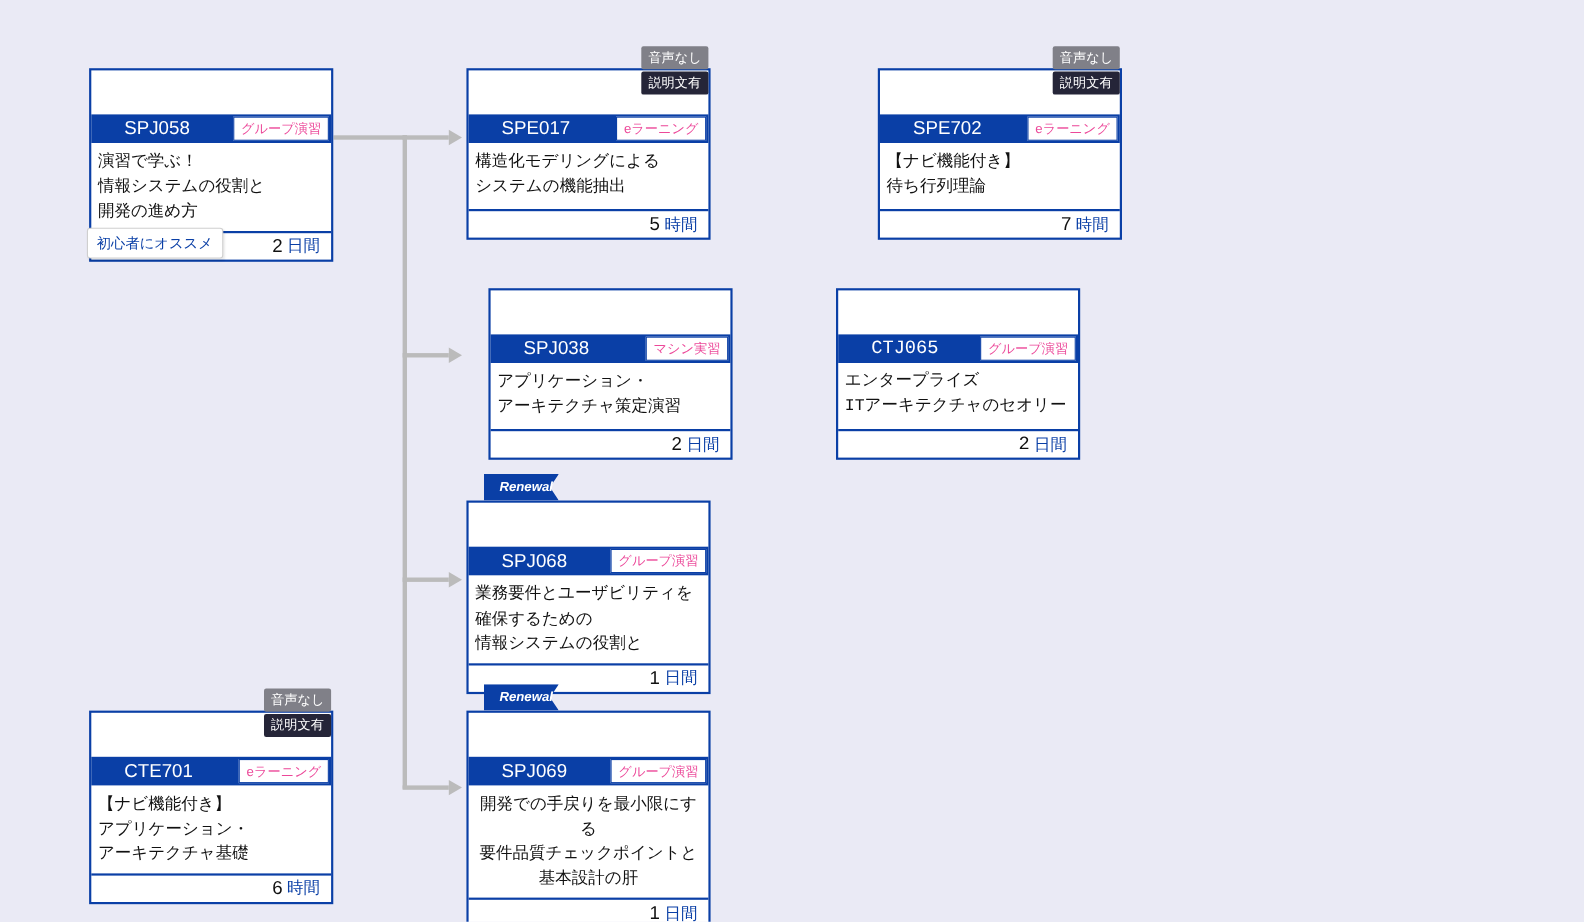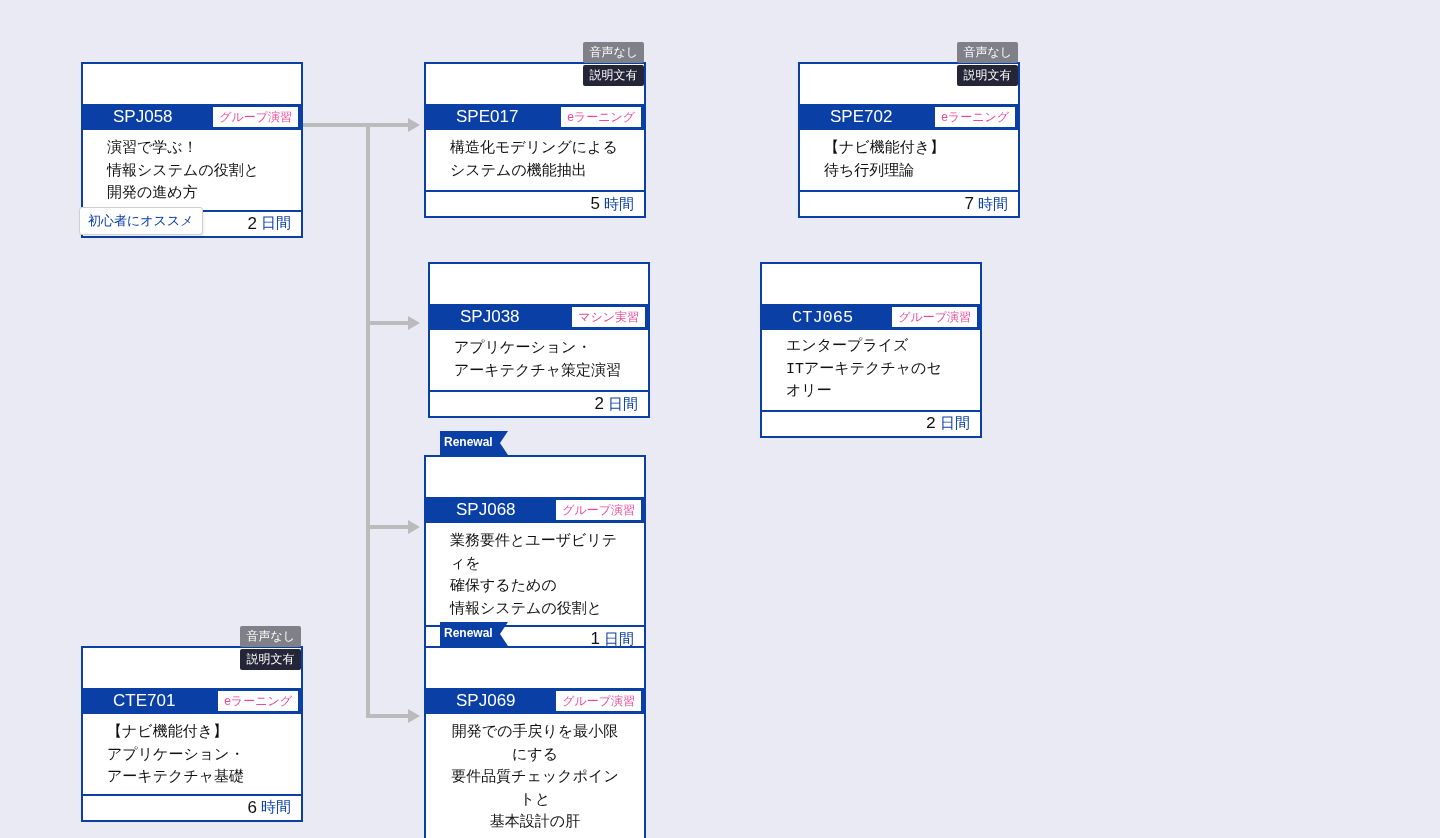--- a/index.html
+++ b/index.html
@@ -44,21 +44,21 @@
       color: #ec4899;
       font-size: 12px;
       border: 1px solid #0a3fa6;
       margin: 2px;
       padding: 2px 6px;
       display: flex;
       align-items: center;
       white-space: nowrap;
     }
     .card-body {
-      padding: 6px 24px;
+      padding: 6px 6px;
       min-height: 60px;
       color: #111;
       font-size: 15px;
       line-height: 1.5;
     }
     .card-footer {
       border-top: 2px solid #0a3fa6;
       height: 26px;
       display: flex;
       align-items: center;
@@ -106,22 +106,23 @@
     .renewal-flag {
       position: absolute;
       left: 14px;
       top: -26px;
     }
     .renewal-flag svg { display:block }
     .renewal-label {
       position: absolute;
       color: #fff;
       font-size: 12px;
+      font-style: italic;
       font-weight: 600;
-      left: 4px;
+      left: 14px;
       top: 4px;
     }
     .connector {
       position: absolute;
       background: #bbb;
     }
     .arrow-head {
       position: absolute;
       width: 0; height: 0;
       border-top: 7px solid transparent;
@@ -191,21 +192,21 @@
     <span class="card-type-tag">eラーニング</span>
   </div>
   <div class="card-body" style="white-space:pre-line;">【ナビ機能付き】
 待ち行列理論</div>
   <div class="card-footer">
     <span class="card-duration-num">7</span>
     <span class="card-duration-unit">時間</span>
   </div>
 </div>
 
-<div class="card" style="left:428px; top:262px;">
+<div class="card" style="left:444px; top:262px;">
   <div class="card-header">
     <span class="card-code">SPJ038</span>
     <span class="card-type-tag">マシン実習</span>
   </div>
   <div class="card-body" style="white-space:pre-line;">アプリケーション・
 アーキテクチャ策定演習</div>
   <div class="card-footer">
     <span class="card-duration-num">2</span>
     <span class="card-duration-unit">日間</span>
   </div>

